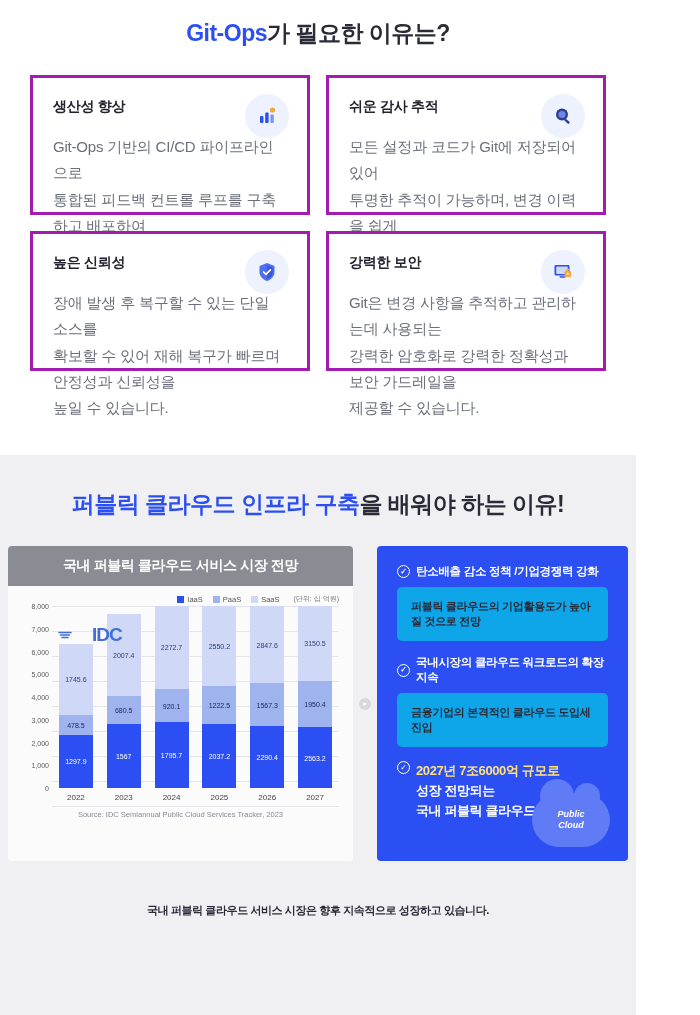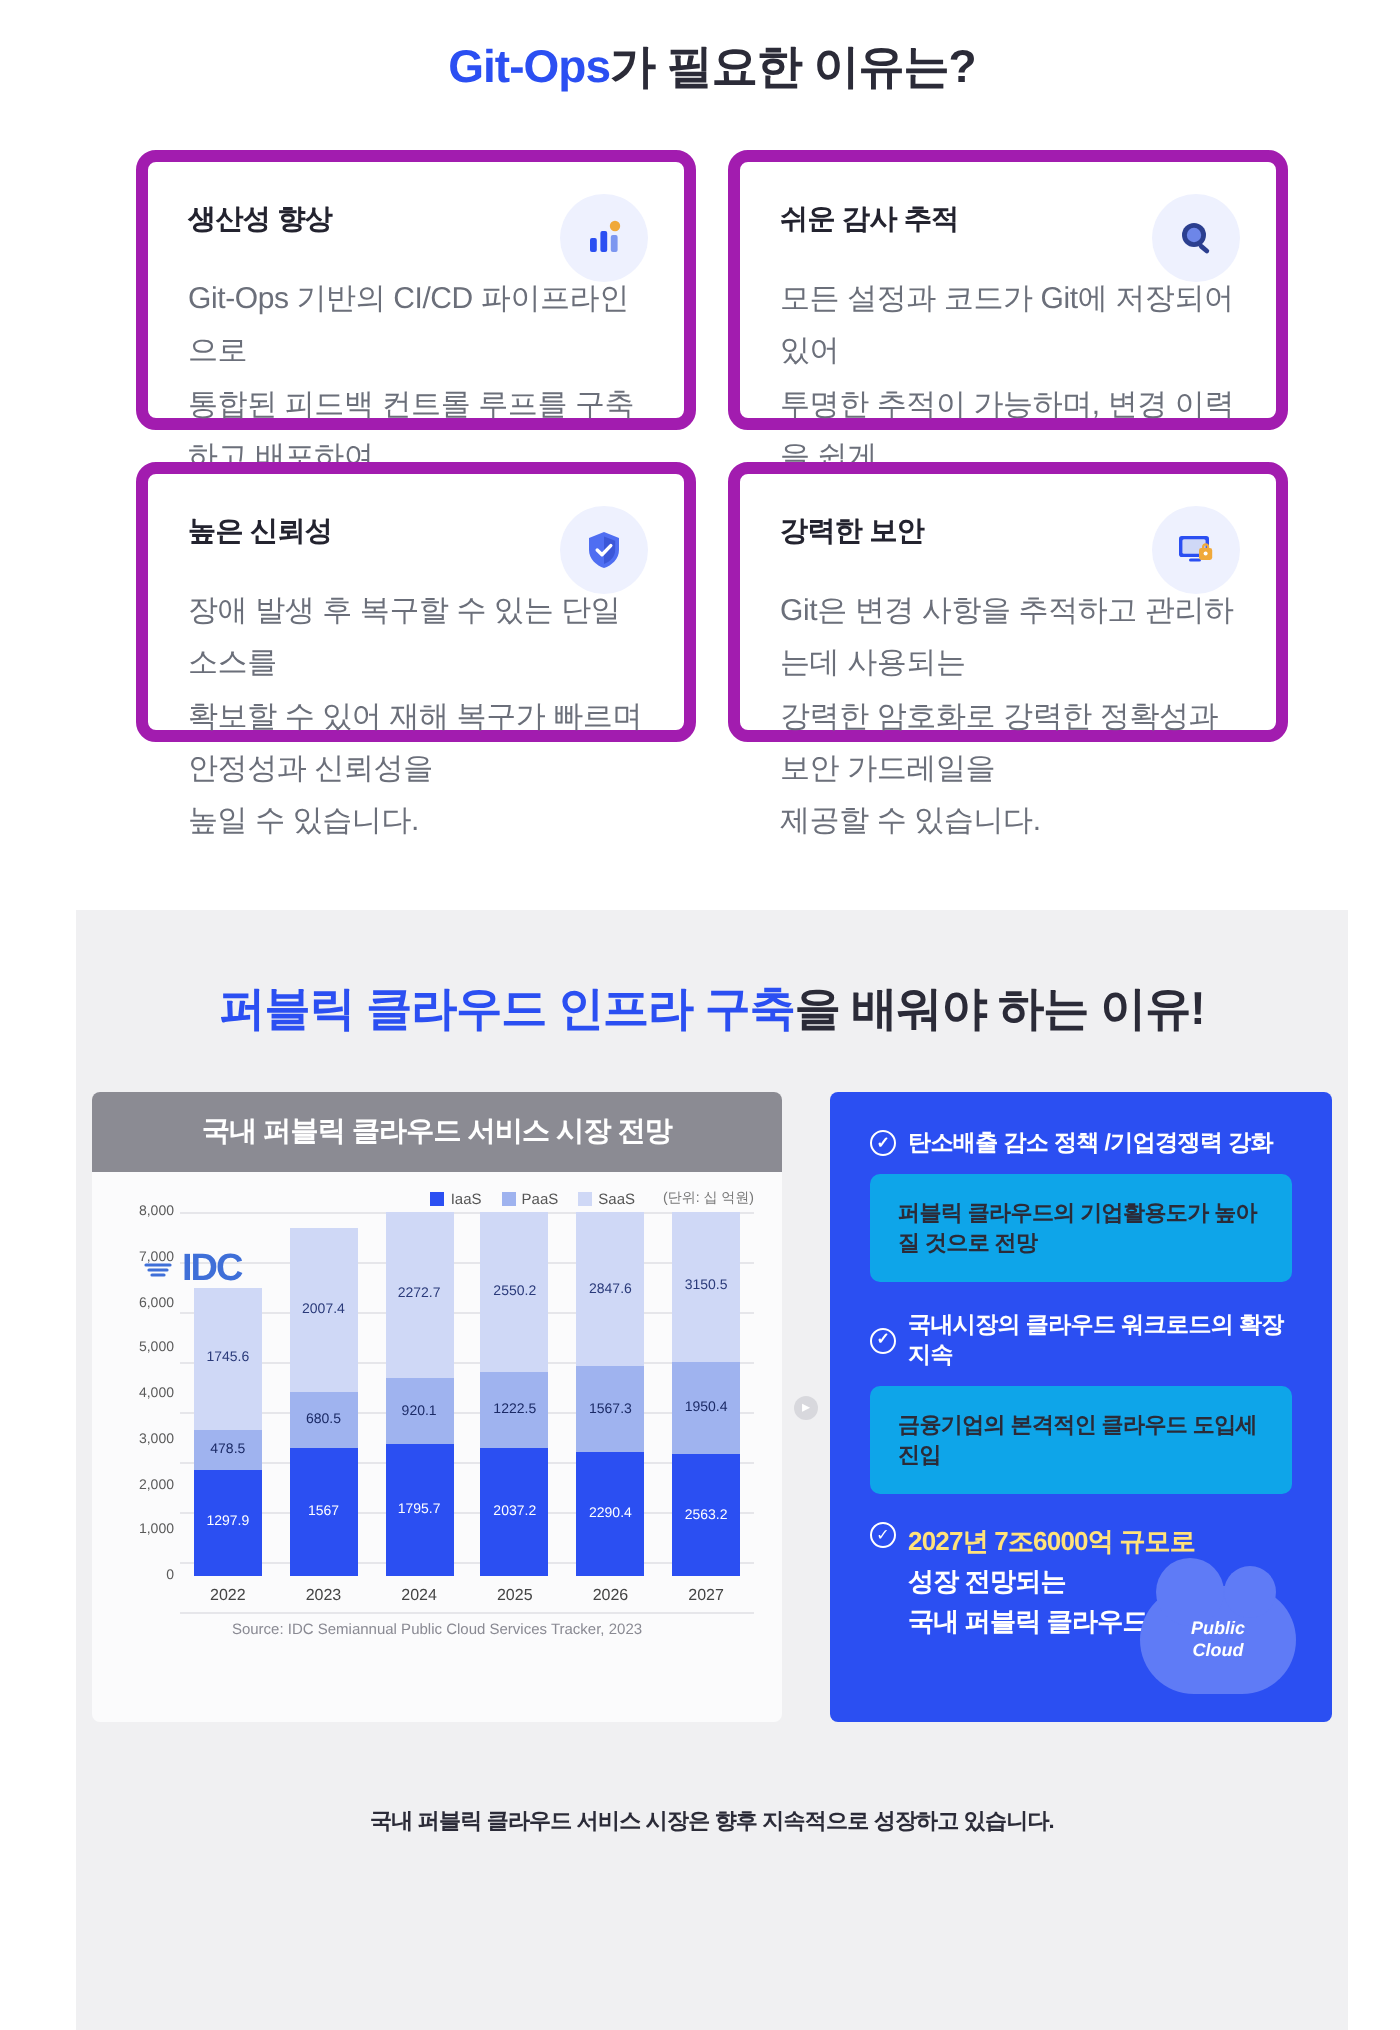--- a/index.html
+++ b/index.html
@@ -4,43 +4,43 @@
 <style>
   * { box-sizing: border-box; margin: 0; padding: 0; }
   html, body {
     width: 700px;
     height: 1015px;
     font-family: "Liberation Sans", sans-serif;
     background: #ffffff;
     color: #222;
     overflow: hidden;
   }
-  .page { position: relative; width: 636px; height: 1015px; margin-left: 38px; }
+  .page { position: relative; width: 636px; height: 1015px; }
 
   
   .section-gitops { padding: 18px 30px 0 30px; background: #ffffff; height: 455px; }
   .gitops-title {
     text-align: center;
     font-size: 23px;
     font-weight: bold;
     color: #2b2b38;
     letter-spacing: -0.5px;
     margin-bottom: 26px;
   }
   .gitops-title .accent { color: #2b4ff2; }
 
   .card-grid {
     display: grid;
     grid-template-columns: 1fr 1fr;
     gap: 16px;
   }
   .card {
     position: relative;
-    border: 6px solid #a21caf;
-    border-radius: 10px;
+    border: 3px solid #a21caf;
+    border-radius: 0;
     background: #fff;
     padding: 20px 20px 22px 20px;
     height: 140px;
   }
   .card-title {
     font-size: 14px;
     font-weight: bold;
     color: #23232f;
     margin-bottom: 18px;
     letter-spacing: -0.3px;
@@ -114,24 +114,24 @@
     padding: 8px 14px 0 0;
     font-size: 7.5px;
     color: #555;
   }
   .legend-item { display: flex; align-items: center; gap: 3px; }
   .legend-sw { width: 7px; height: 7px; display: inline-block; }
   .legend-unit { color: #777; font-size: 7px; margin-left: 4px; }
 
   .chart-area { position: relative; height: 200px; margin: 2px 10px 0 10px; }
   .idc-logo {
-    position: absolute; left: 16px; top: 18px;
+    position: absolute; left: 40px; top: 18px;
     font-size: 19px; font-weight: bold; color: #3f6fd8;
     letter-spacing: -1px; z-index: 4;
-    display: flex; align-items: center; gap: 5px;
+    display: flex; align-items: center; gap: 20px;
   }
   .y-axis {
     position: absolute; left: 0; top: 0; bottom: 18px; width: 34px;
     font-size: 7px; color: #5a5a5a;
   }
   .y-tick { position: absolute; right: 3px; transform: translateY(-50%); }
   .grid-line {
     position: absolute; left: 34px; right: 4px; height: 1px; background: #e6e6ea;
   }
   .bars-wrap {

